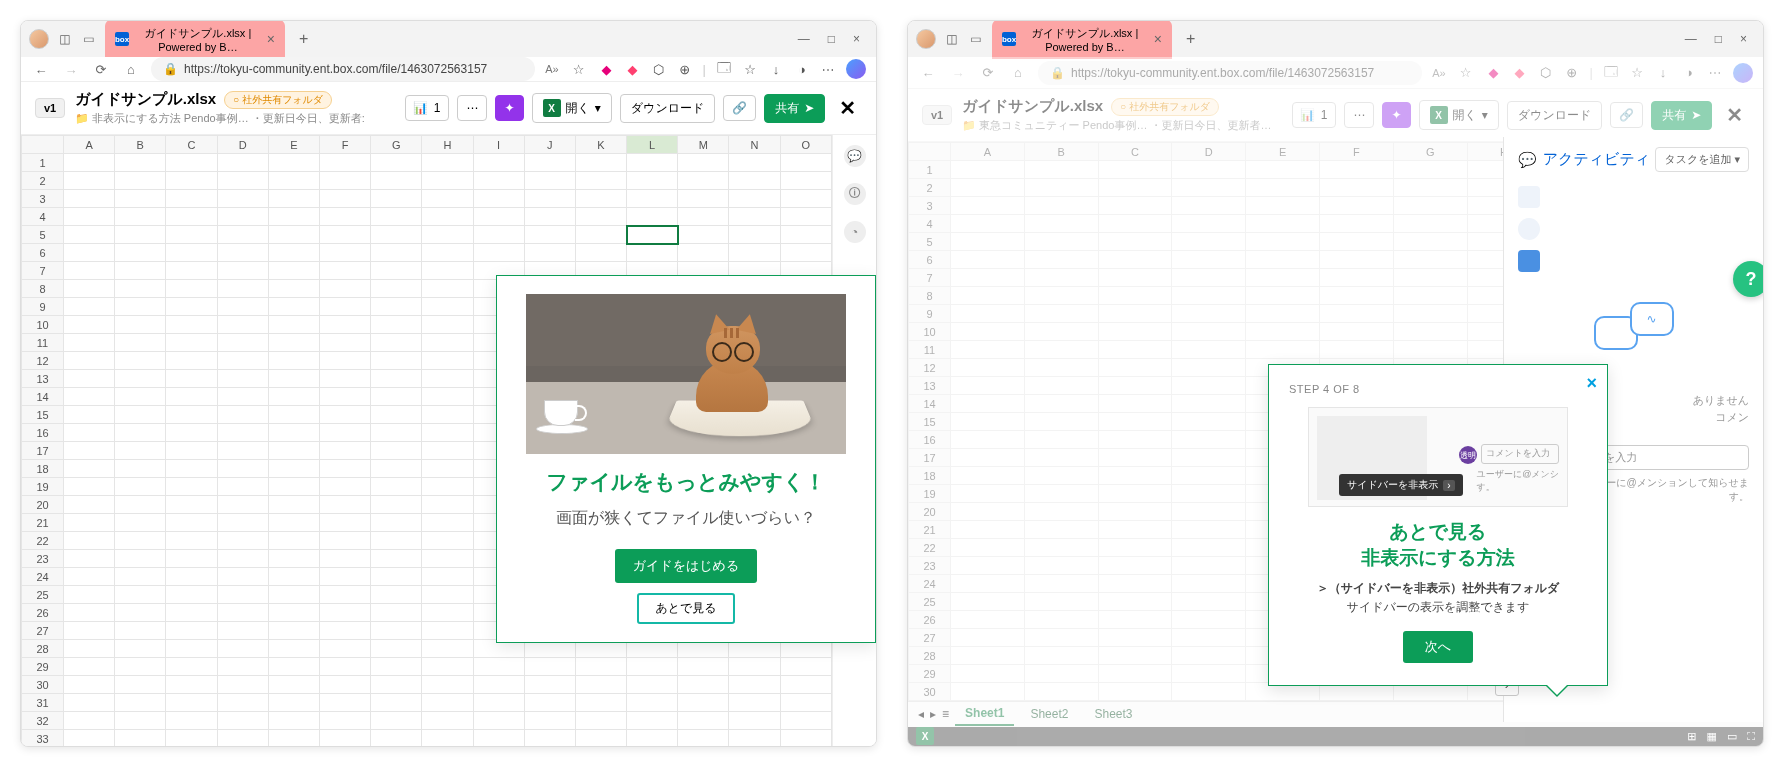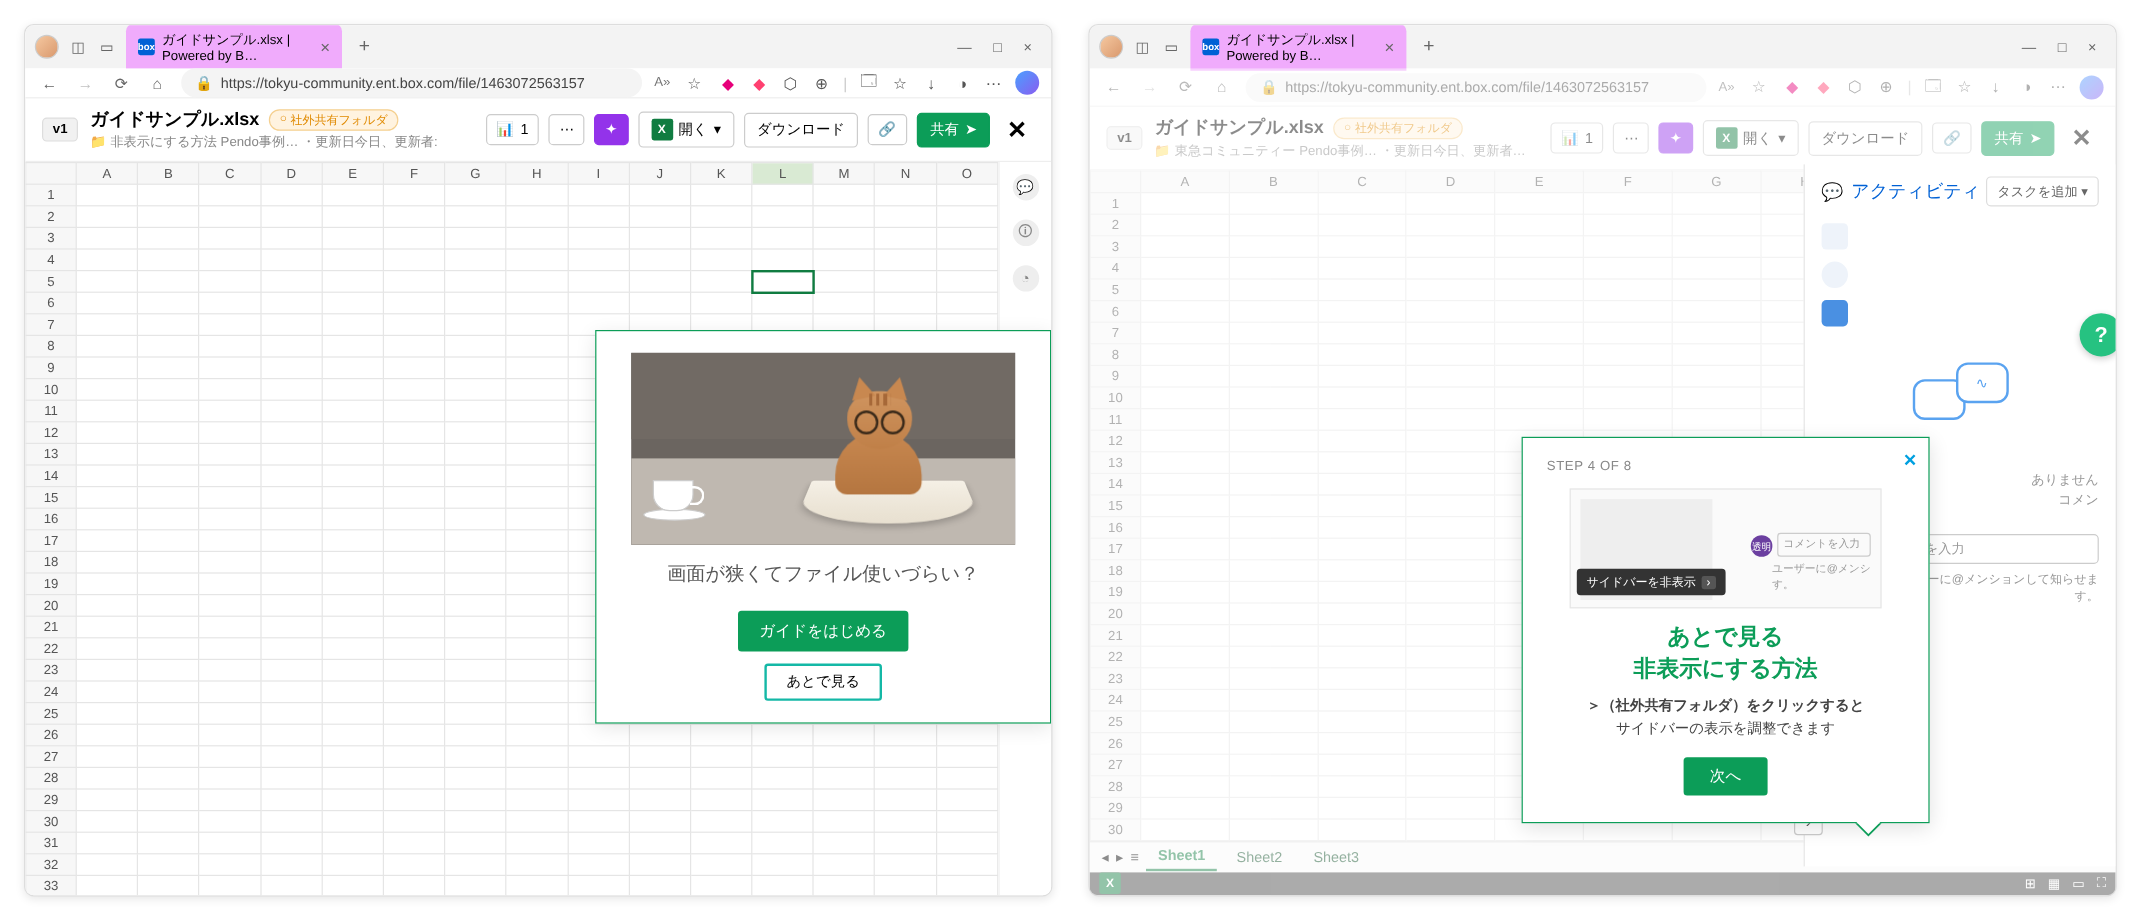--- a/index.html
+++ b/index.html
@@ -1,19 +1,19 @@
 <!DOCTYPE html>
 <html><head>
 <meta charset="utf-8">
 <style>
 * { margin: 0; padding: 0; box-sizing: border-box; font-family: "Segoe UI", "Yu Gothic UI", sans-serif; }
 body { background: #fff; width: 1784px; height: 767px; display: flex; gap: 30px; padding: 20px; }
 .app-window { flex: 1; border: 1px solid #ddd; border-radius: 8px; overflow: hidden; display: flex; flex-direction: column; background: #fff; box-shadow: 0 2px 8px rgba(0,0,0,0.1); position: relative; }
 .titlebar { height: 36px; background: #f3f3f3; display: flex; align-items: center; padding: 0 8px; gap: 8px; font-size: 12px; }
-.tab { background: #f0abfc; border-radius: 6px 6px 0 0; padding: 6px 10px; display: flex; align-items: center; gap: 6px; font-size: 11px; max-width: 180px; }
+.tab { background: #fca5a5; border-radius: 6px 6px 0 0; padding: 6px 10px; display: flex; align-items: center; gap: 6px; font-size: 11px; max-width: 180px; text-align: center; }
 .tab-icon { width: 14px; height: 14px; background: #0061d5; border-radius: 2px; display: inline-flex; align-items: center; justify-content: center; color: #fff; font-size: 8px; font-weight: bold; }
 .tab-close { color: #666; font-size: 14px; }
 .tab-add { color: #666; font-size: 16px; padding: 0 6px; }
 .win-controls { margin-left: auto; display: flex; gap: 18px; color: #666; padding: 0 8px; }
 .avatar-circle { width: 20px; height: 20px; border-radius: 50%; background: linear-gradient(135deg,#f5c8a0,#d9986d); border: 1px solid #ccc; }
 .tab-icon-generic { width: 16px; height: 16px; display: inline-flex; align-items: center; justify-content: center; color: #666; }
 .addr-bar { height: 40px; display: flex; align-items: center; padding: 0 10px; gap: 10px; background: #fff; border-bottom: 1px solid #eee; font-size: 13px; color: #555; }
 .addr-icon { color: #666; display: inline-flex; align-items: center; justify-content: center; width: 20px; height: 20px; }
 .url-box { flex: 1; background: #f4f4f4; border-radius: 14px; padding: 5px 12px; font-size: 12px; color: #444; display: flex; align-items: center; gap: 6px; }
 .ext-icons { display: flex; gap: 10px; align-items: center; }
@@ -87,21 +87,21 @@
 .mention-hint { font-size: 10px; color: #999; margin-top: 6px; text-align: right; }
 
 
 .step-popup { position: absolute; left: 360px; bottom: 60px; width: 340px; background: #fff; border: 1px solid #0c9d58; padding: 18px 20px 22px; box-shadow: 0 4px 16px rgba(0,0,0,0.12); }
 .step-popup::after { content: ''; position: absolute; bottom: -10px; right: 40px; width: 0; height: 0; border-left: 10px solid transparent; border-right: 10px solid transparent; border-top: 10px solid #fff; }
 .step-popup::before { content: ''; position: absolute; bottom: -12px; right: 39px; width: 0; height: 0; border-left: 11px solid transparent; border-right: 11px solid transparent; border-top: 11px solid #0c9d58; }
 .step-close { position: absolute; top: 8px; right: 10px; color: #00a0e0; font-size: 18px; font-weight: bold; cursor: pointer; }
 .step-counter { font-size: 11px; color: #888; letter-spacing: 0.5px; }
 .step-preview { margin: 12px auto; width: 260px; height: 100px; border: 1px solid #e5e5e5; position: relative; background: #fafafa; }
 .step-preview .grey-block { position: absolute; left: 8px; top: 8px; width: 110px; height: 84px; background: #eee; }
-.step-preview .tooltip-dark { position: absolute; left: 5px; bottom: 10px; background: #333; color: #fff; font-size: 10px; padding: 4px 8px; border-radius: 3px; display: flex; align-items: center; gap: 5px; }
+.step-preview .tooltip-dark { position: absolute; left: 30px; bottom: 10px; background: #333; color: #fff; font-size: 10px; padding: 4px 8px; border-radius: 3px; display: flex; align-items: center; gap: 5px; }
 .step-preview .tooltip-dark::after { content: '›'; background: #555; padding: 0 4px; border-radius: 2px; }
 .step-preview .mini-avatar { position: absolute; right: 90px; top: 38px; width: 18px; height: 18px; border-radius: 50%; background: #6b3fa0; color: #fff; font-size: 8px; display: flex; align-items: center; justify-content: center; }
 .step-preview .mini-input { position: absolute; right: 8px; top: 36px; width: 78px; height: 20px; border: 1px solid #ccc; border-radius: 3px; font-size: 9px; color: #999; padding: 2px 4px; }
 .step-preview .mini-hint { position: absolute; right: 8px; top: 60px; font-size: 9px; color: #999; }
 .step-title { color: #0c9d58; font-size: 19px; font-weight: 600; text-align: center; line-height: 1.35; margin: 8px 0; }
 .step-desc { font-size: 12px; color: #444; text-align: center; line-height: 1.6; }
 .step-desc b { font-weight: 600; }
 .step-next { display: block; margin: 14px auto 0; background: #0c9d58; color: #fff; border: none; padding: 7px 22px; border-radius: 3px; font-size: 13px; cursor: pointer; }
 .collapse-chevron { position: absolute; right: 244px; bottom: 50px; width: 24px; height: 24px; border: 1px solid #ccc; background: #fff; border-radius: 3px; display: flex; align-items: center; justify-content: center; font-size: 13px; color: #555; }
 </style>
@@ -877,20 +877,21 @@
         <div class="cat">
           <div class="cat-body"></div>
           <div class="cat-head">
             <div class="cat-ear-l"></div>
               <div class="cat-ear-r"></div>
             <div class="cat-stripes"></div>
             <div class="cat-glasses"></div>
           </div>
         </div>
       </div>
+      <div class="guide-title">ファイルをもっとみやすく！</div>
       <div class="guide-text">画面が狭くてファイル使いづらい？</div>
       <button class="guide-btn-primary">ガイドをはじめる</button><br>
       <button class="guide-btn-secondary">あとで見る</button>
     </div>
   </div>
 
 </div>
 
 <div class="app-window faded">
   <div class="titlebar">
@@ -1518,17 +1519,17 @@
       <div class="grey-block"></div>
       <div class="tooltip-dark">サイドバーを非表示</div>
       <span class="mini-avatar">透明</span>
       <span class="mini-input">コメントを入力</span>
       <span class="mini-hint"><span>ユーザーに@メンシ</span><br><span>す。</span></span>
     </div>
     <div class="step-title">
       <span>あとで見る</span><br><span>非表示にする方法</span>
     </div>
     <div class="step-desc">
-      <b>＞（社外共有フォルダ）をクリックすると</b><br><span>サイドバーの表示を調整できます</span>
+      <b>＞（サイドバーを非表示）社外共有フォルダ</b><br><span>サイドバーの表示を調整できます</span>
     </div>
     <button class="step-next">次へ</button>
   </div>
 </div>
 
 </body></html>

